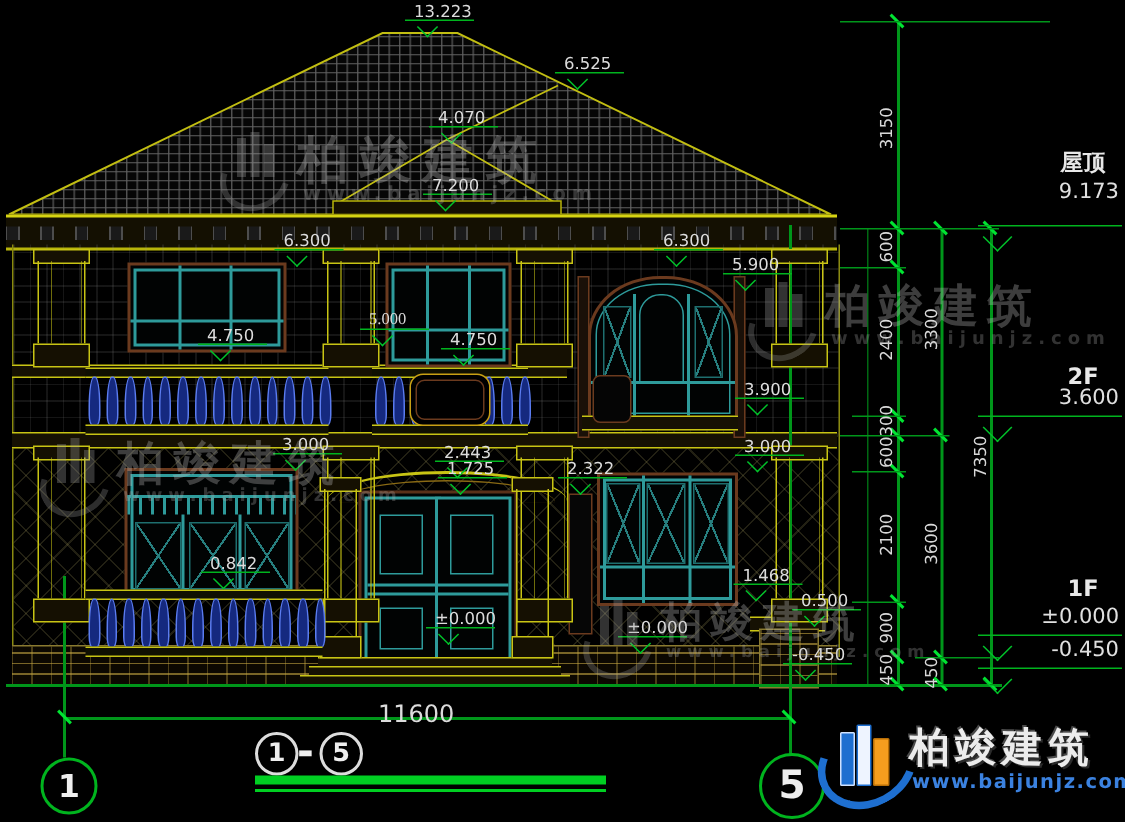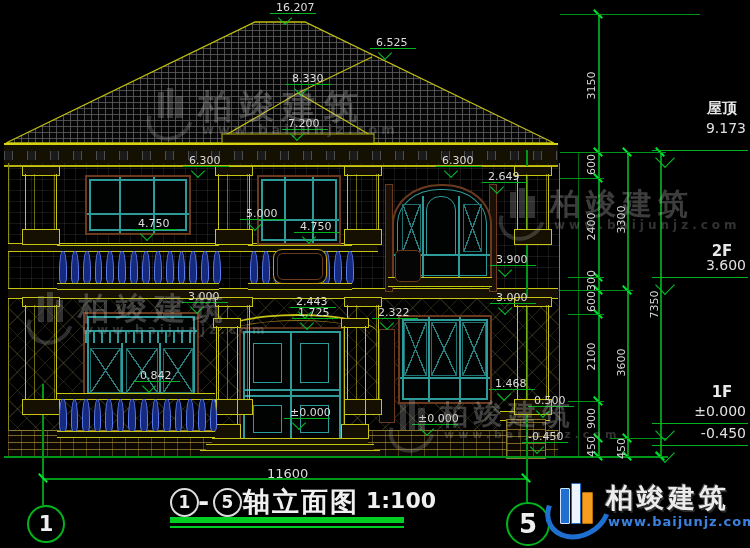--- a/index.html
+++ b/index.html
@@ -155,30 +155,28 @@
   <div class="abs brick" style="left:506px;top:419px;width:38px;height:38px;border:1px solid #8a7a30"></div>
 
   <div class="abs gline" style="left:4px;top:456px;width:664px;height:1.5px"></div>
   <div class="abs gline" style="left:42px;top:384px;width:1.5px;height:121px"></div>
   <div class="abs gline" style="left:526px;top:150px;width:1.5px;height:353px"></div>
   <div class="abs gline" style="left:578px;top:152px;width:1px;height:304px;opacity:.7"></div>
 
   <div class="abs gline" style="left:42px;top:478px;width:485px;height:1.5px"></div>
   <div class="abs tick" style="left:37px;top:477px"></div>
   <div class="abs tick" style="left:520px;top:477px"></div>
-  <div class="abs dimtxt" style="left:267px;top:466px;font-size:13px">11600</div>
+  <div class="abs dimtxt" style="left:252px;top:466px;font-size:16px">11600</div>
 
   <div class="abs circ axcirc" style="left:27px;top:505px;width:34px;height:34px;line-height:34px;font-size:21px"><span>1</span></div>
   <div class="abs circ axcirc" style="left:506px;top:502px;width:40px;height:40px;line-height:40px;font-size:26px"><span>5</span></div>
 
   <div class="abs circ tcirc" style="left:170px;top:488px"><span>1</span></div>
   <div class="abs titlecn" style="left:198px;top:486px"><span>-</span></div>
   <div class="abs circ tcirc" style="left:213px;top:488px"><span>5</span></div>
-  <div class="abs titlecn" style="left:243px;top:484px"><span>轴立面图</span></div>
-  <div class="abs titlescale" style="left:366px;top:488px"><span>1:100</span></div>
   <div class="abs" style="left:170px;top:517px;width:234px;height:6px;background:#00cf22"></div>
   <div class="abs" style="left:170px;top:526px;width:234px;height:2px;background:#00cf22"></div>
 
   <div class="abs" style="left:544px;top:474px;width:200px;height:62px">
     <div class="abs" style="left:0;top:8px;width:58px;height:46px;border:5px solid transparent;border-bottom-color:#1e6fd0;border-left-color:#1e6fd0;border-radius:50%;transform:rotate(-28deg)"></div>
     <div class="lbar" style="left:16px;top:14px;width:8px;height:34px;background:#1e6fd0;border:1px solid #cfe2ff"></div>
     <div class="lbar" style="left:27px;top:9px;width:8px;height:39px;background:#eef4ff;border:1px solid #1e6fd0"></div>
     <div class="lbar" style="left:38px;top:18px;width:9px;height:30px;background:#f59d1e;border:1px solid #b86e06"></div>
     <div class="abs logocn" style="left:62px;top:6px"><span>柏竣建筑</span></div>
     <div class="abs logourl" style="left:64px;top:40px"><span>www.baijunjz.com</span></div>
@@ -259,45 +257,45 @@
       <div style="width: 7px; height: 100%; background: rgb(21, 41, 127); border: 1px solid rgb(91, 124, 240); border-radius: 45% 45% 35% 35% / 60% 60% 22% 22%;"></div>
       <div style="width: 7px; height: 100%; background: rgb(21, 41, 127); border: 1px solid rgb(91, 124, 240); border-radius: 45% 45% 35% 35% / 60% 60% 22% 22%;"></div>
       <div style="width: 7px; height: 100%; background: rgb(21, 41, 127); border: 1px solid rgb(91, 124, 240); border-radius: 45% 45% 35% 35% / 60% 60% 22% 22%;"></div>
       <div style="width: 7px; height: 100%; background: rgb(21, 41, 127); border: 1px solid rgb(91, 124, 240); border-radius: 45% 45% 35% 35% / 60% 60% 22% 22%;"></div>
       <div style="width: 7px; height: 100%; background: rgb(21, 41, 127); border: 1px solid rgb(91, 124, 240); border-radius: 45% 45% 35% 35% / 60% 60% 22% 22%;"></div>
     </div>
     <div class="abs" style="left: 57px; top: 431px; width: 158px; height: 5px; border-top: 1px solid rgb(200, 196, 20); border-bottom: 1.5px solid rgb(200, 196, 20); background: rgb(16, 16, 2);"></div>
     <div class="abs" style="left:273px;top:249px;width:52px;height:33px;background:#000;border:1.5px solid #c8a014;border-radius:9px;z-index:4">
     <div style="position:absolute;inset:3px;border:1.5px solid #6b3a1e;border-radius:6px"></div>
   </div>
-    <div class="abs dimtxt" style="left: 276px; top: 1px;">16.207</div>
+    <div class="abs dimtxt" style="left: 276px; top: 1px;">13.223</div>
     <div class="abs dimline" style="left: 270px; top: 13px; width: 46px;"></div>
     <div class="abs tri" style="left: 280px; top: 13px;"></div>
     <div class="abs dimtxt" style="left: 376px; top: 36px;">6.525</div>
     <div class="abs dimline" style="left: 370px; top: 48px; width: 46px;"></div>
     <div class="abs tri" style="left: 380px; top: 48px;"></div>
-    <div class="abs dimtxt" style="left: 292px; top: 72px;">8.330</div>
+    <div class="abs dimtxt" style="left: 292px; top: 72px;">4.070</div>
     <div class="abs dimline" style="left: 286px; top: 84px; width: 46px;"></div>
     <div class="abs tri" style="left: 296px; top: 84px;"></div>
     <div class="abs dimtxt" style="left: 288px; top: 117px;">7.200</div>
     <div class="abs dimline" style="left: 282px; top: 129px; width: 46px;"></div>
     <div class="abs tri" style="left: 292px; top: 129px;"></div>
     <div class="abs dimtxt" style="left: 189px; top: 154px;">6.300</div>
     <div class="abs dimline" style="left: 183px; top: 166px; width: 46px;"></div>
     <div class="abs tri" style="left: 193px; top: 166px;"></div>
     <div class="abs dimtxt" style="left: 442px; top: 154px;">6.300</div>
     <div class="abs dimline" style="left: 436px; top: 166px; width: 46px;"></div>
     <div class="abs tri" style="left: 446px; top: 166px;"></div>
-    <div class="abs dimtxt" style="left: 488px; top: 170px;">2.649</div>
+    <div class="abs dimtxt" style="left: 488px; top: 170px;">5.900</div>
     <div class="abs dimline" style="left: 482px; top: 182px; width: 46px;"></div>
     <div class="abs tri" style="left: 492px; top: 182px;"></div>
     <div class="abs dimtxt" style="left: 138px; top: 217px;">4.750</div>
     <div class="abs dimline" style="left: 132px; top: 229px; width: 46px;"></div>
     <div class="abs tri" style="left: 142px; top: 229px;"></div>
-    <div class="abs dimtxt" style="left: 246px; top: 207px;">5.000</div>
+    <div class="abs dimtxt" style="left: 246px; top: 207px; font-family: Liberation Serif, serif;">5.000</div>
     <div class="abs dimline" style="left: 240px; top: 219px; width: 46px;"></div>
     <div class="abs tri" style="left: 250px; top: 219px;"></div>
     <div class="abs dimtxt" style="left: 300px; top: 220px;">4.750</div>
     <div class="abs dimline" style="left: 294px; top: 232px; width: 46px;"></div>
     <div class="abs tri" style="left: 304px; top: 232px;"></div>
     <div class="abs dimtxt" style="left: 496px; top: 253px;">3.900</div>
     <div class="abs dimline" style="left: 490px; top: 265px; width: 46px;"></div>
     <div class="abs tri" style="left: 500px; top: 265px;"></div>
     <div class="abs dimtxt" style="left: 188px; top: 290px;">3.000</div>
     <div class="abs dimline" style="left: 182px; top: 302px; width: 46px;"></div>

